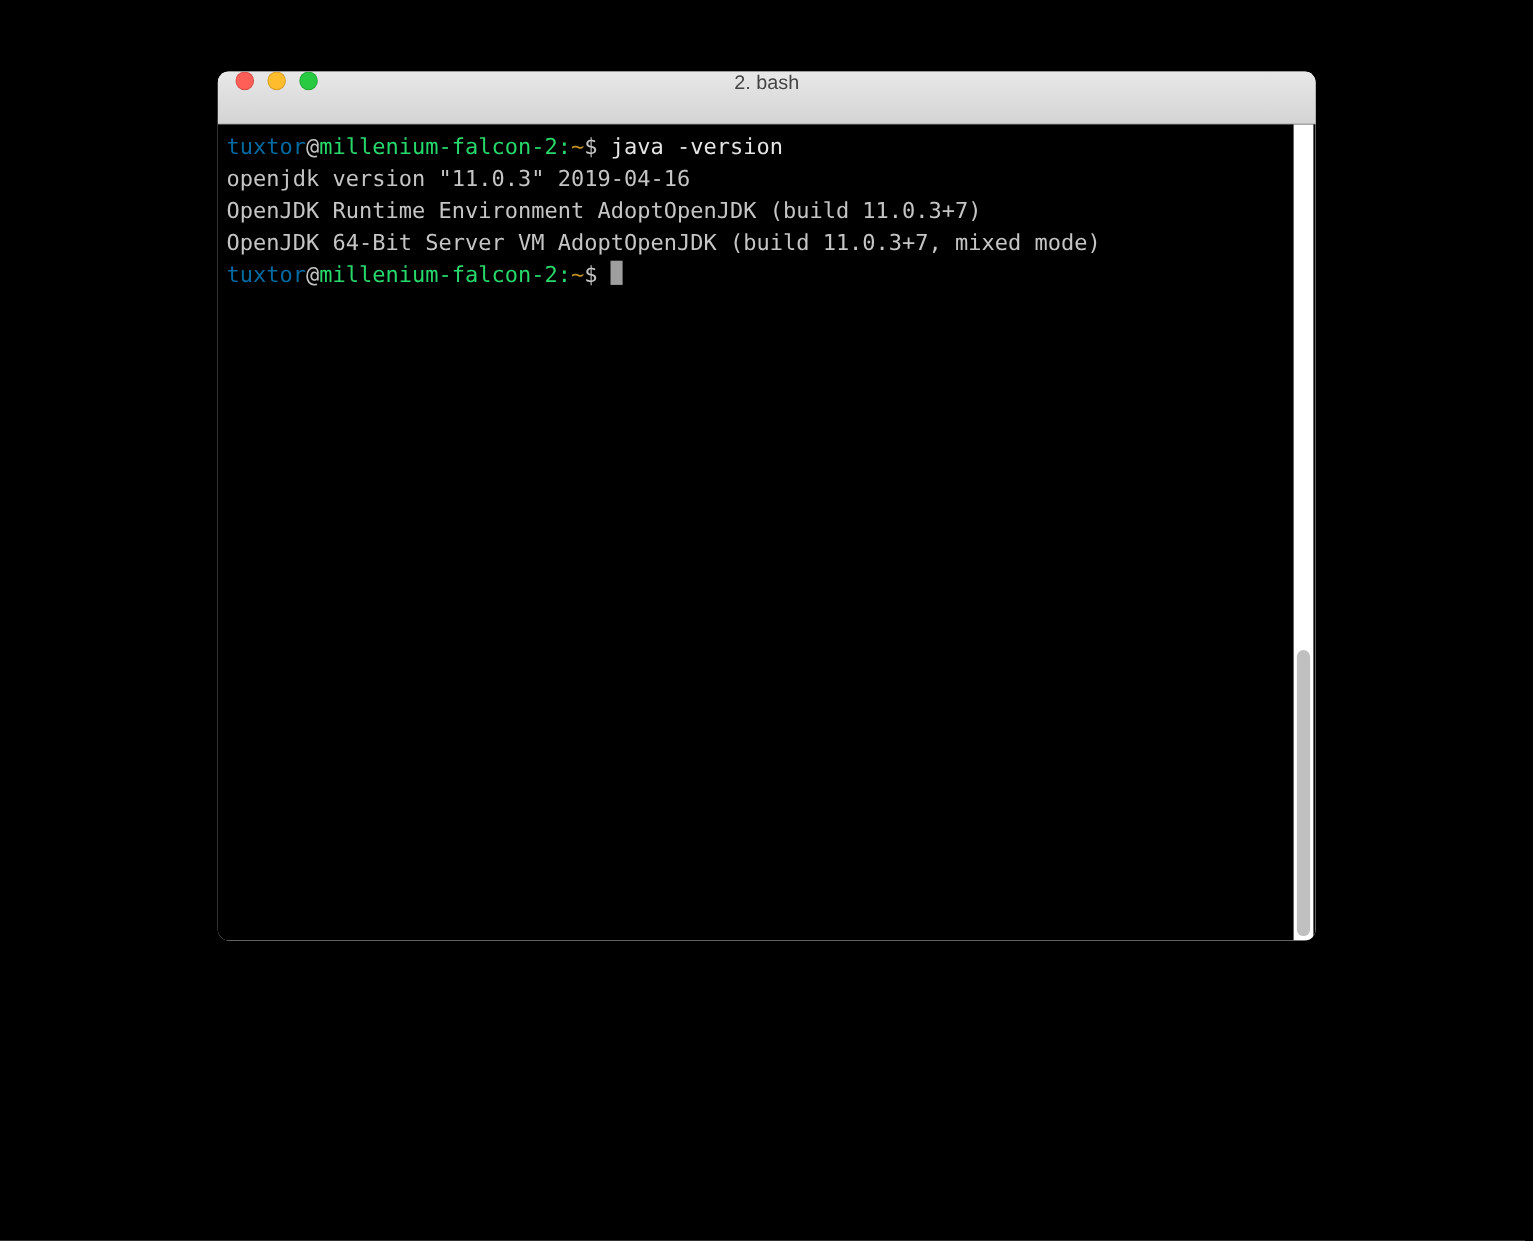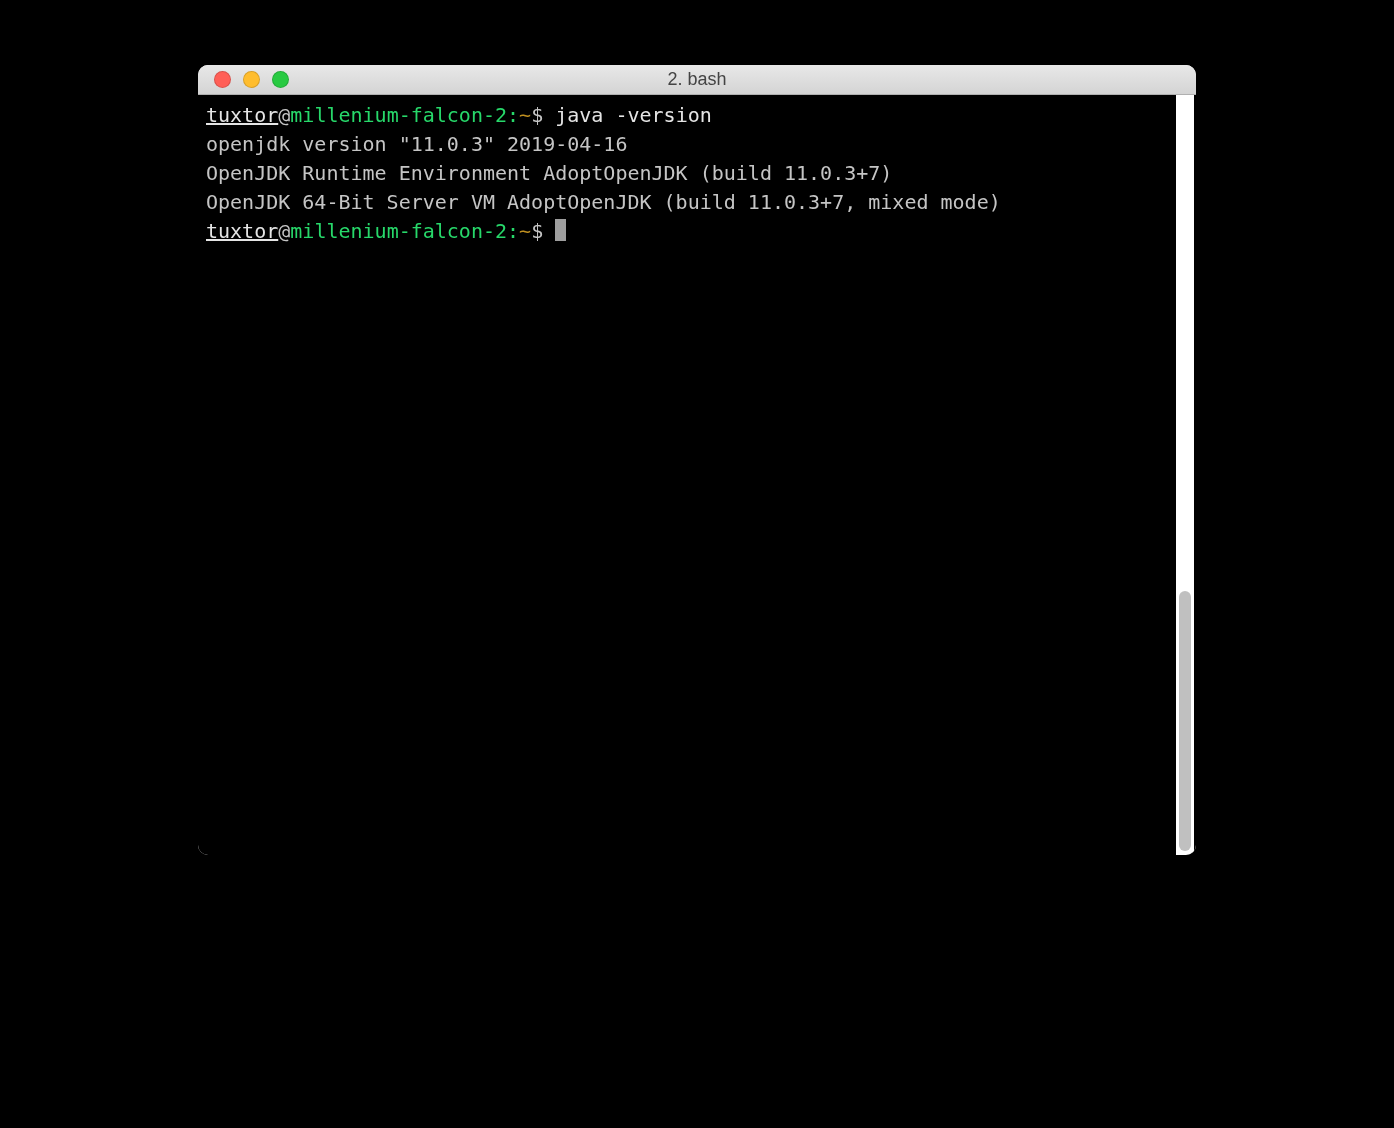--- a/index.html
+++ b/index.html
@@ -20,25 +20,24 @@
       width: 998px;
       height: 790px;
       background: #ffffff;
       border-radius: 10px;
       overflow: hidden;
       box-shadow: 0 20px 60px rgba(0,0,0,0.5);
       display: flex;
       flex-direction: column;
     }
     .titlebar {
-      height: 30px;
+      height: 48px;
       background: linear-gradient(to bottom, #e8e8e8, #d4d4d4);
       border-bottom: 1px solid #b0b0b0;
       display: flex;
-      align-items: center;
       position: relative;
       flex-shrink: 0;
     }
     .traffic-lights {
       display: flex;
       gap: 12px;
       padding-left: 16px;
       position: absolute;
       left: 0;
     }
@@ -68,21 +67,21 @@
       padding: 6px 8px;
       position: relative;
       overflow: hidden;
     }
     .terminal-content {
       white-space: pre;
     }
     .line {
       display: block;
     }
-    .user { color: #e5e5e5; text-decoration: underline; }
+    .user { color: #0369a1; }
     .host { color: #27d86a; }
     .tilde { color: #c09020; }
     .prompt-dollar { color: #c5c5c5; }
     .cmd { color: #e5e5e5; }
     .output { color: #c5c5c5; }
     .at { color: #c5c5c5; }
     .cursor {
       display: inline-block;
       width: 11px;
       height: 22px;

